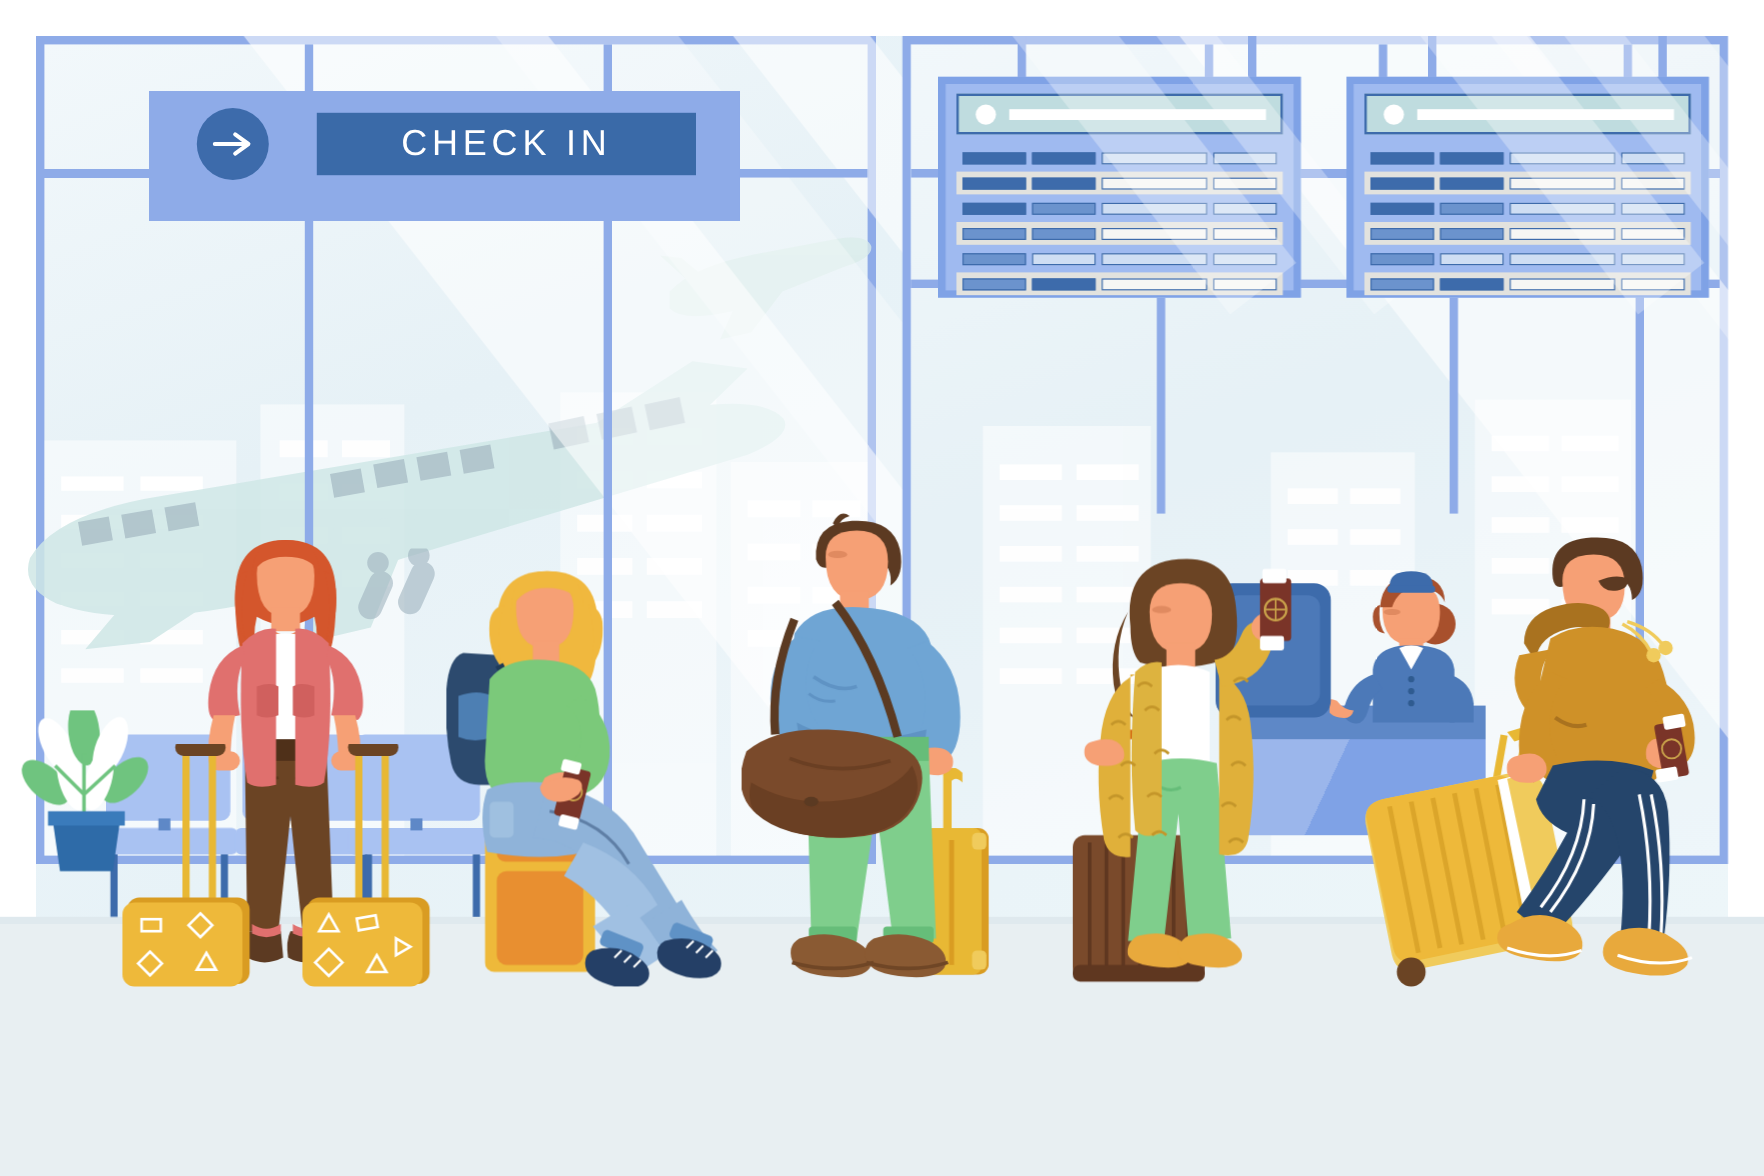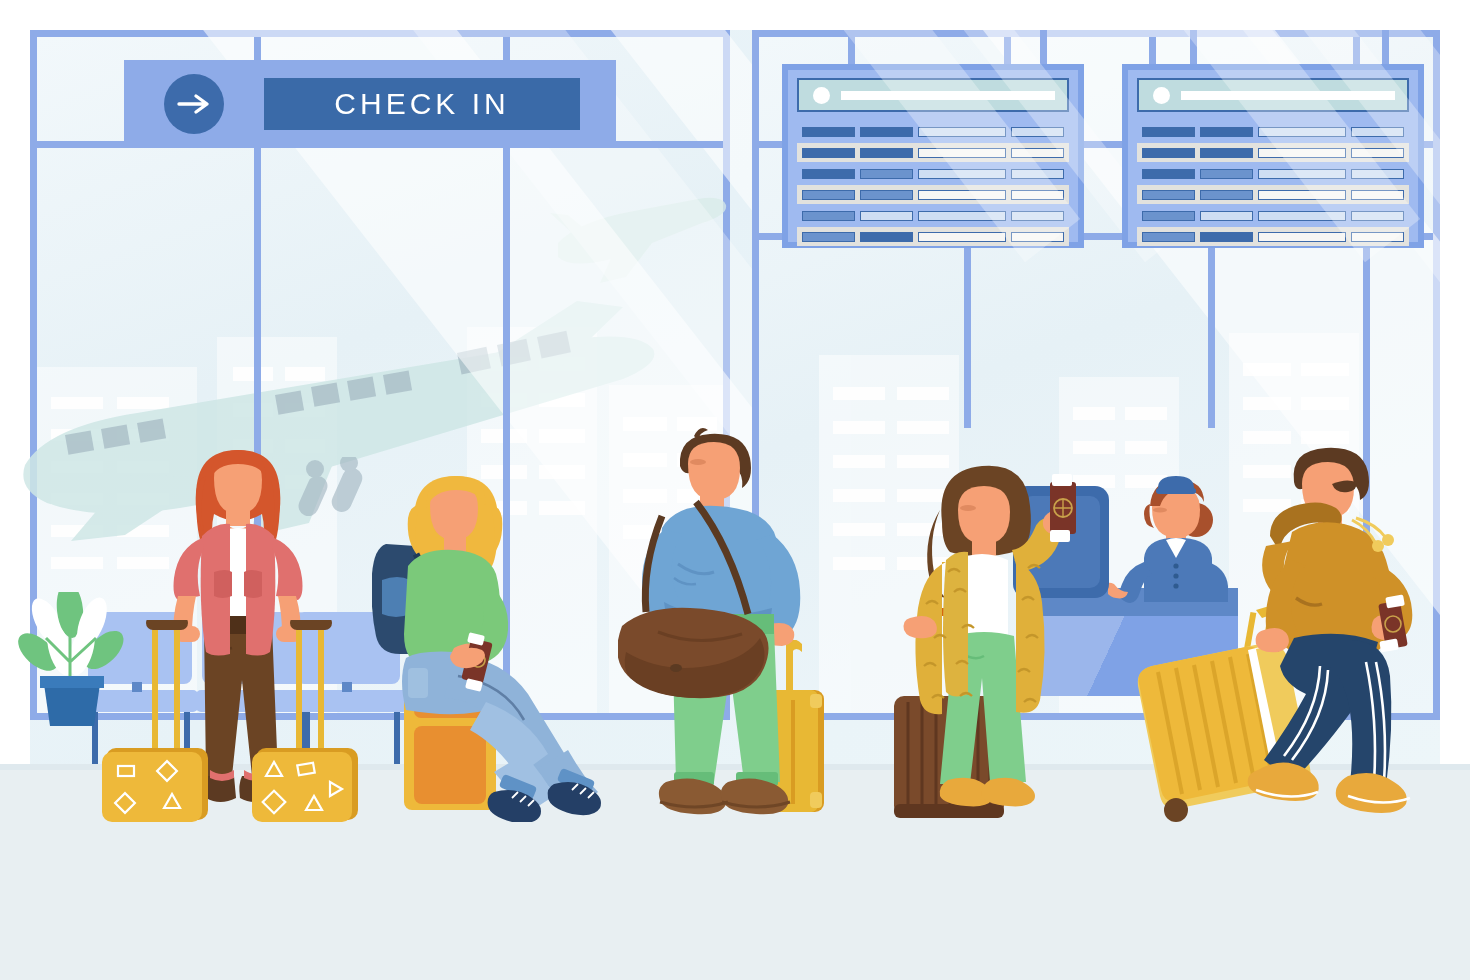--- a/index.html
+++ b/index.html
@@ -44,21 +44,21 @@
     transform:rotate(-38deg); transform-origin:0 0; pointer-events:none;
   }
   .streak.dim{ background:rgba(255,255,255,.3); }
 
   
   .plane-big{ position:absolute; left:-20px; top:250px; width:650px; height:260px; }
   .plane-small{ position:absolute; left:505px; top:140px; width:190px; height:110px; }
 
   
   .signboard{
-    position:absolute; left:124px; top:60px; width:492px; height:88px;
+    position:absolute; left:124px; top:76px; width:492px; height:108px;
     background:#8eabe8;
   }
   .sign-circle{
     position:absolute; left:40px; top:14px; width:60px; height:60px;
     border-radius:50%; background:#3d6bab;
     display:flex; align-items:center; justify-content:center;
   }
   .sign-plate{
     position:absolute; left:140px; top:18px; width:316px; height:52px;
     background:#3a6aa8;

